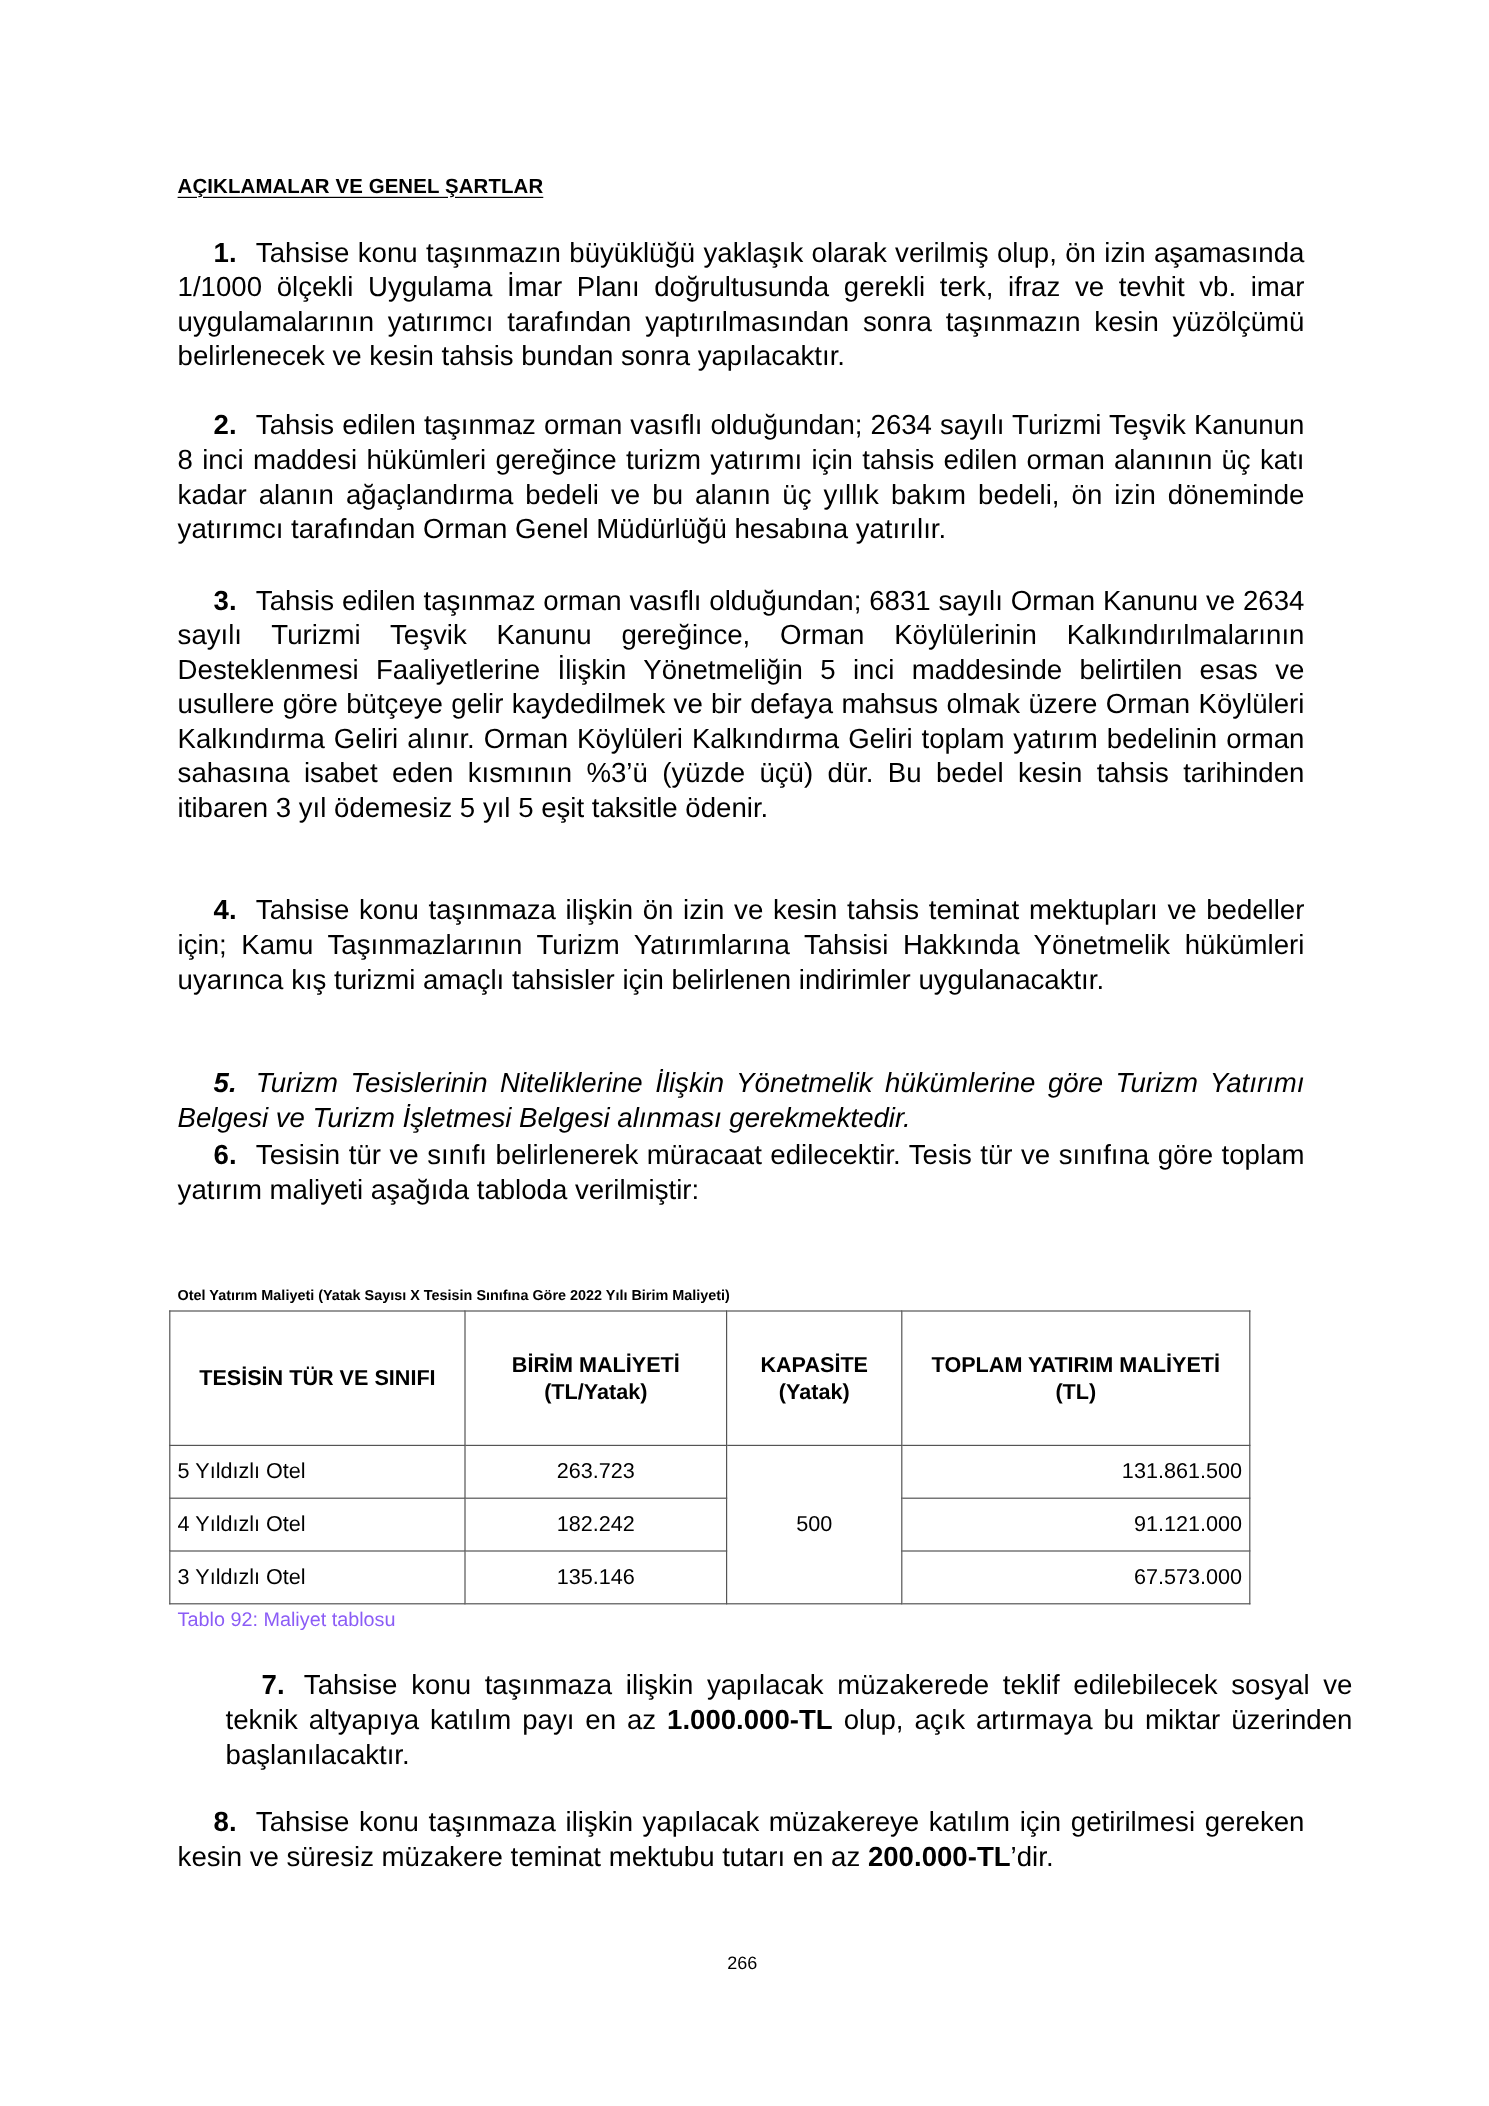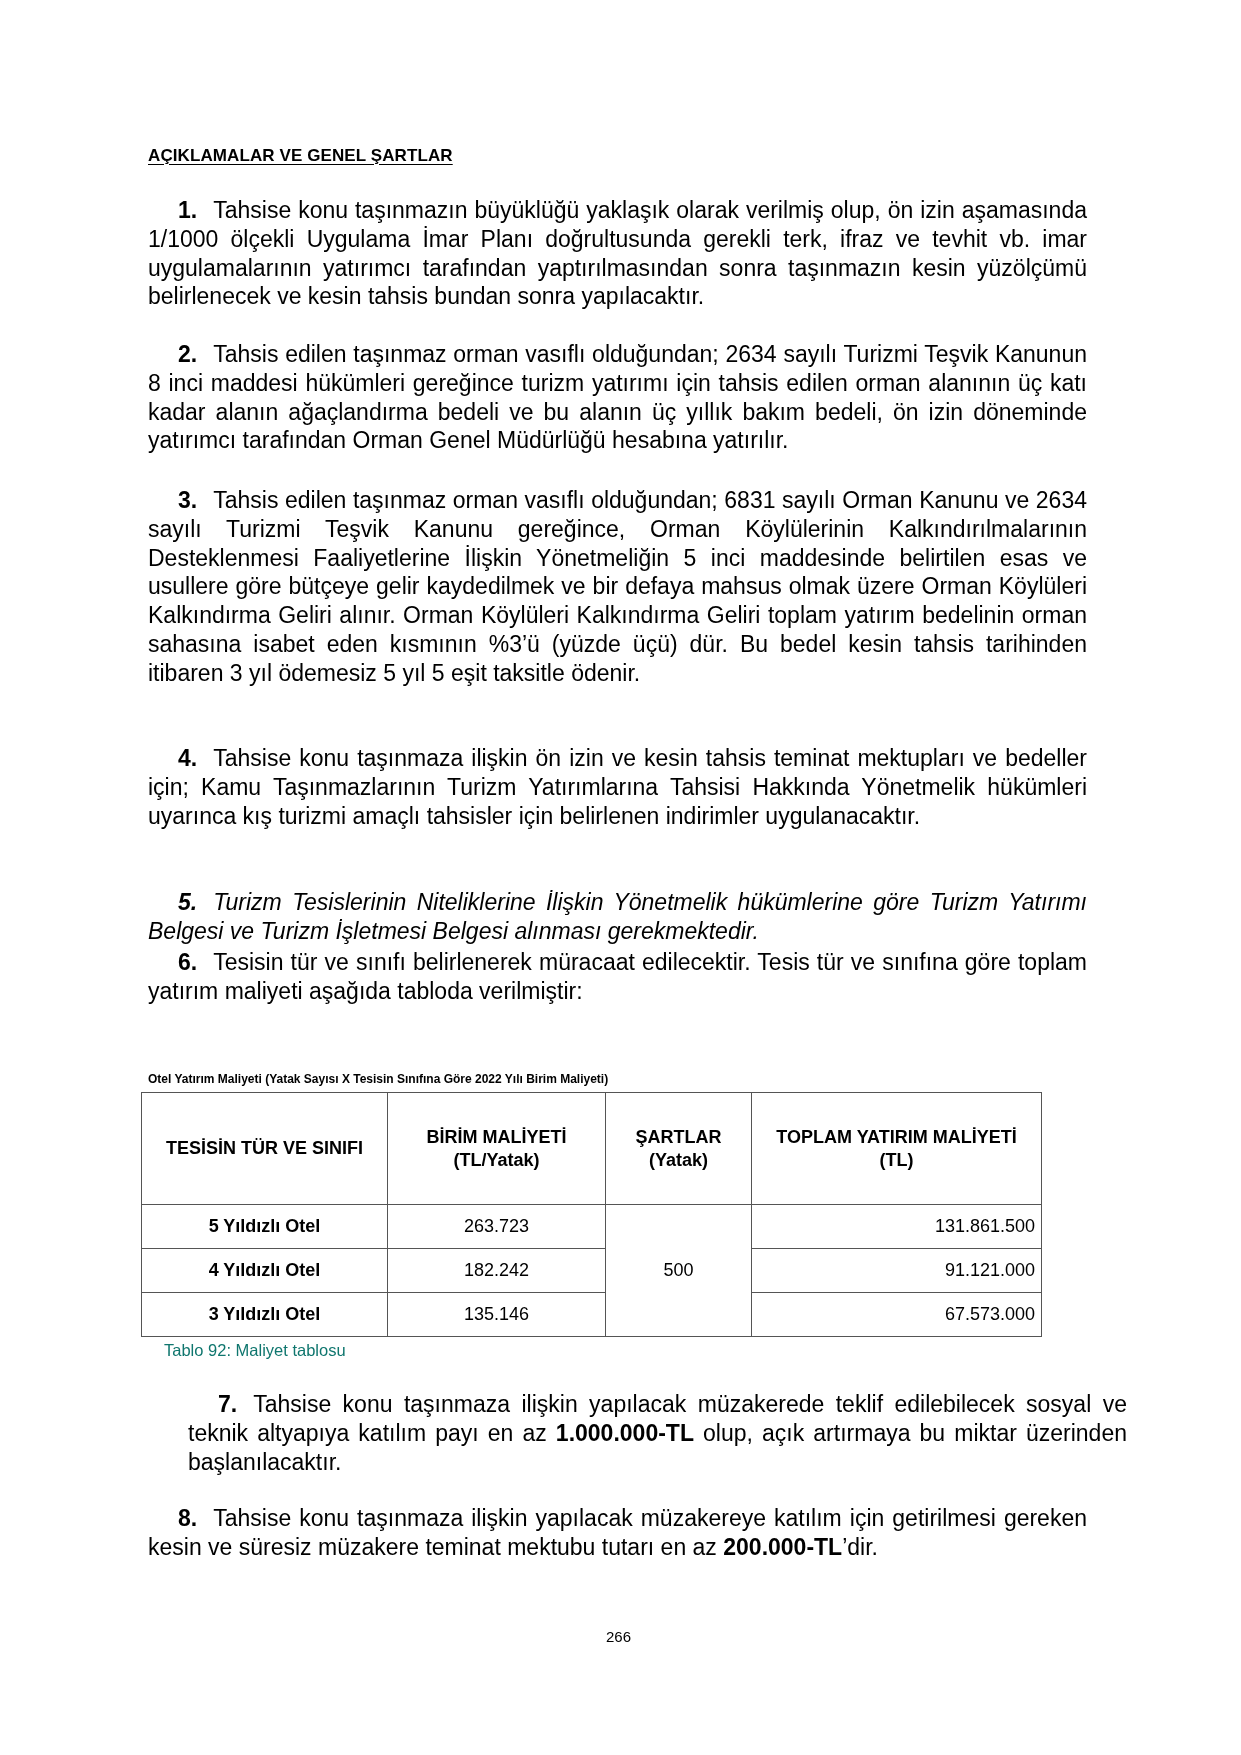--- a/index.html
+++ b/index.html
@@ -11,25 +11,25 @@
           text-align:justify; text-indent:30px; }
   .para .num { font-weight:bold; }
   .para .num-gap { display:inline-block; width:16px; }
   .para b { font-weight:bold; }
   .table-title { position:absolute; left:148px; top:1072px; font-size:12px; font-weight:bold; }
   table.cost { position:absolute; left:141px; top:1092px; border-collapse:collapse;
                width:901px; font-size:18px; }
   table.cost td, table.cost th { border:1.5px solid #555; padding:0 6px; }
   table.cost th { height:111px; font-weight:bold; text-align:center; font-size:18px; line-height:23px; }
   table.cost td { height:43px; }
-  .c1 { width:233px; text-align:center;font-weight:bold; }
+  .c1 { width:233px; text-align:left; }
   .c2 { width:205px; text-align:center; }
   .c3 { width:133px; text-align:center; }
   .c4 { text-align:right; }
-  .caption { position:absolute; left:164px; top:1341px; font-size:16.5px; color:#0f766e; }
+  .caption { position:absolute; left:148px; top:1341px; font-size:16.5px; color:#8b5cf6; }
   .page-number { position:absolute; left:0; width:1237px; text-align:center; top:1628px; font-size:15px; }
 </style>
 </head>
 <body>
 
 <div class="heading">AÇIKLAMALAR VE GENEL ŞARTLAR</div>
 
 <div class="para" style="top:196px;"><span class="num">1.</span><span class="num-gap"></span><span>Tahsise konu taşınmazın büyüklüğü yaklaşık olarak verilmiş olup, ön izin aşamasında 1/1000 ölçekli Uygulama İmar Planı doğrultusunda gerekli terk, ifraz ve tevhit vb. imar uygulamalarının yatırımcı tarafından yaptırılmasından sonra taşınmazın kesin yüzölçümü belirlenecek ve kesin tahsis bundan sonra yapılacaktır.</span></div>
 
 <div class="para" style="top:340px;"><span class="num">2.</span><span class="num-gap"></span><span>Tahsis edilen taşınmaz orman vasıflı olduğundan; 2634 sayılı Turizmi Teşvik Kanunun 8 inci maddesi hükümleri gereğince turizm yatırımı için tahsis edilen orman alanının üç katı kadar alanın ağaçlandırma bedeli ve bu alanın üç yıllık bakım bedeli, ön izin döneminde yatırımcı tarafından Orman Genel Müdürlüğü hesabına yatırılır.</span></div>
@@ -42,21 +42,21 @@
 
 <div class="para" style="top:948px;"><span class="num">6.</span><span class="num-gap"></span><span>Tesisin tür ve sınıfı belirlenerek müracaat edilecektir. Tesis tür ve sınıfına göre toplam yatırım maliyeti aşağıda tabloda verilmiştir:</span></div>
 
 <div class="table-title">Otel Yatırım Maliyeti (Yatak Sayısı X Tesisin Sınıfına Göre 2022 Yılı Birim Maliyeti)</div>
 
 <table class="cost">
   <tbody>
       <tr>
     <th class="c1"><span>TESİSİN TÜR VE SINIFI</span></th>
     <th class="c2" style="text-align:center;"><span>BİRİM MALİYETİ</span><br><span>(TL/Yatak)</span></th>
-    <th class="c3"><span>ŞARTLAR</span><br><span>(Yatak)</span></th>
+    <th class="c3"><span>KAPASİTE</span><br><span>(Yatak)</span></th>
     <th class="c4" style="text-align:center;"><span>TOPLAM YATIRIM MALİYETİ</span><br><span>(TL)</span></th>
   </tr>
   <tr>
     <td class="c1">5 Yıldızlı Otel</td>
     <td class="c2">263.723</td>
     <td class="c3" rowspan="3">500</td>
     <td class="c4">131.861.500</td>
   </tr>
   <tr>
     <td class="c1">4 Yıldızlı Otel</td>

